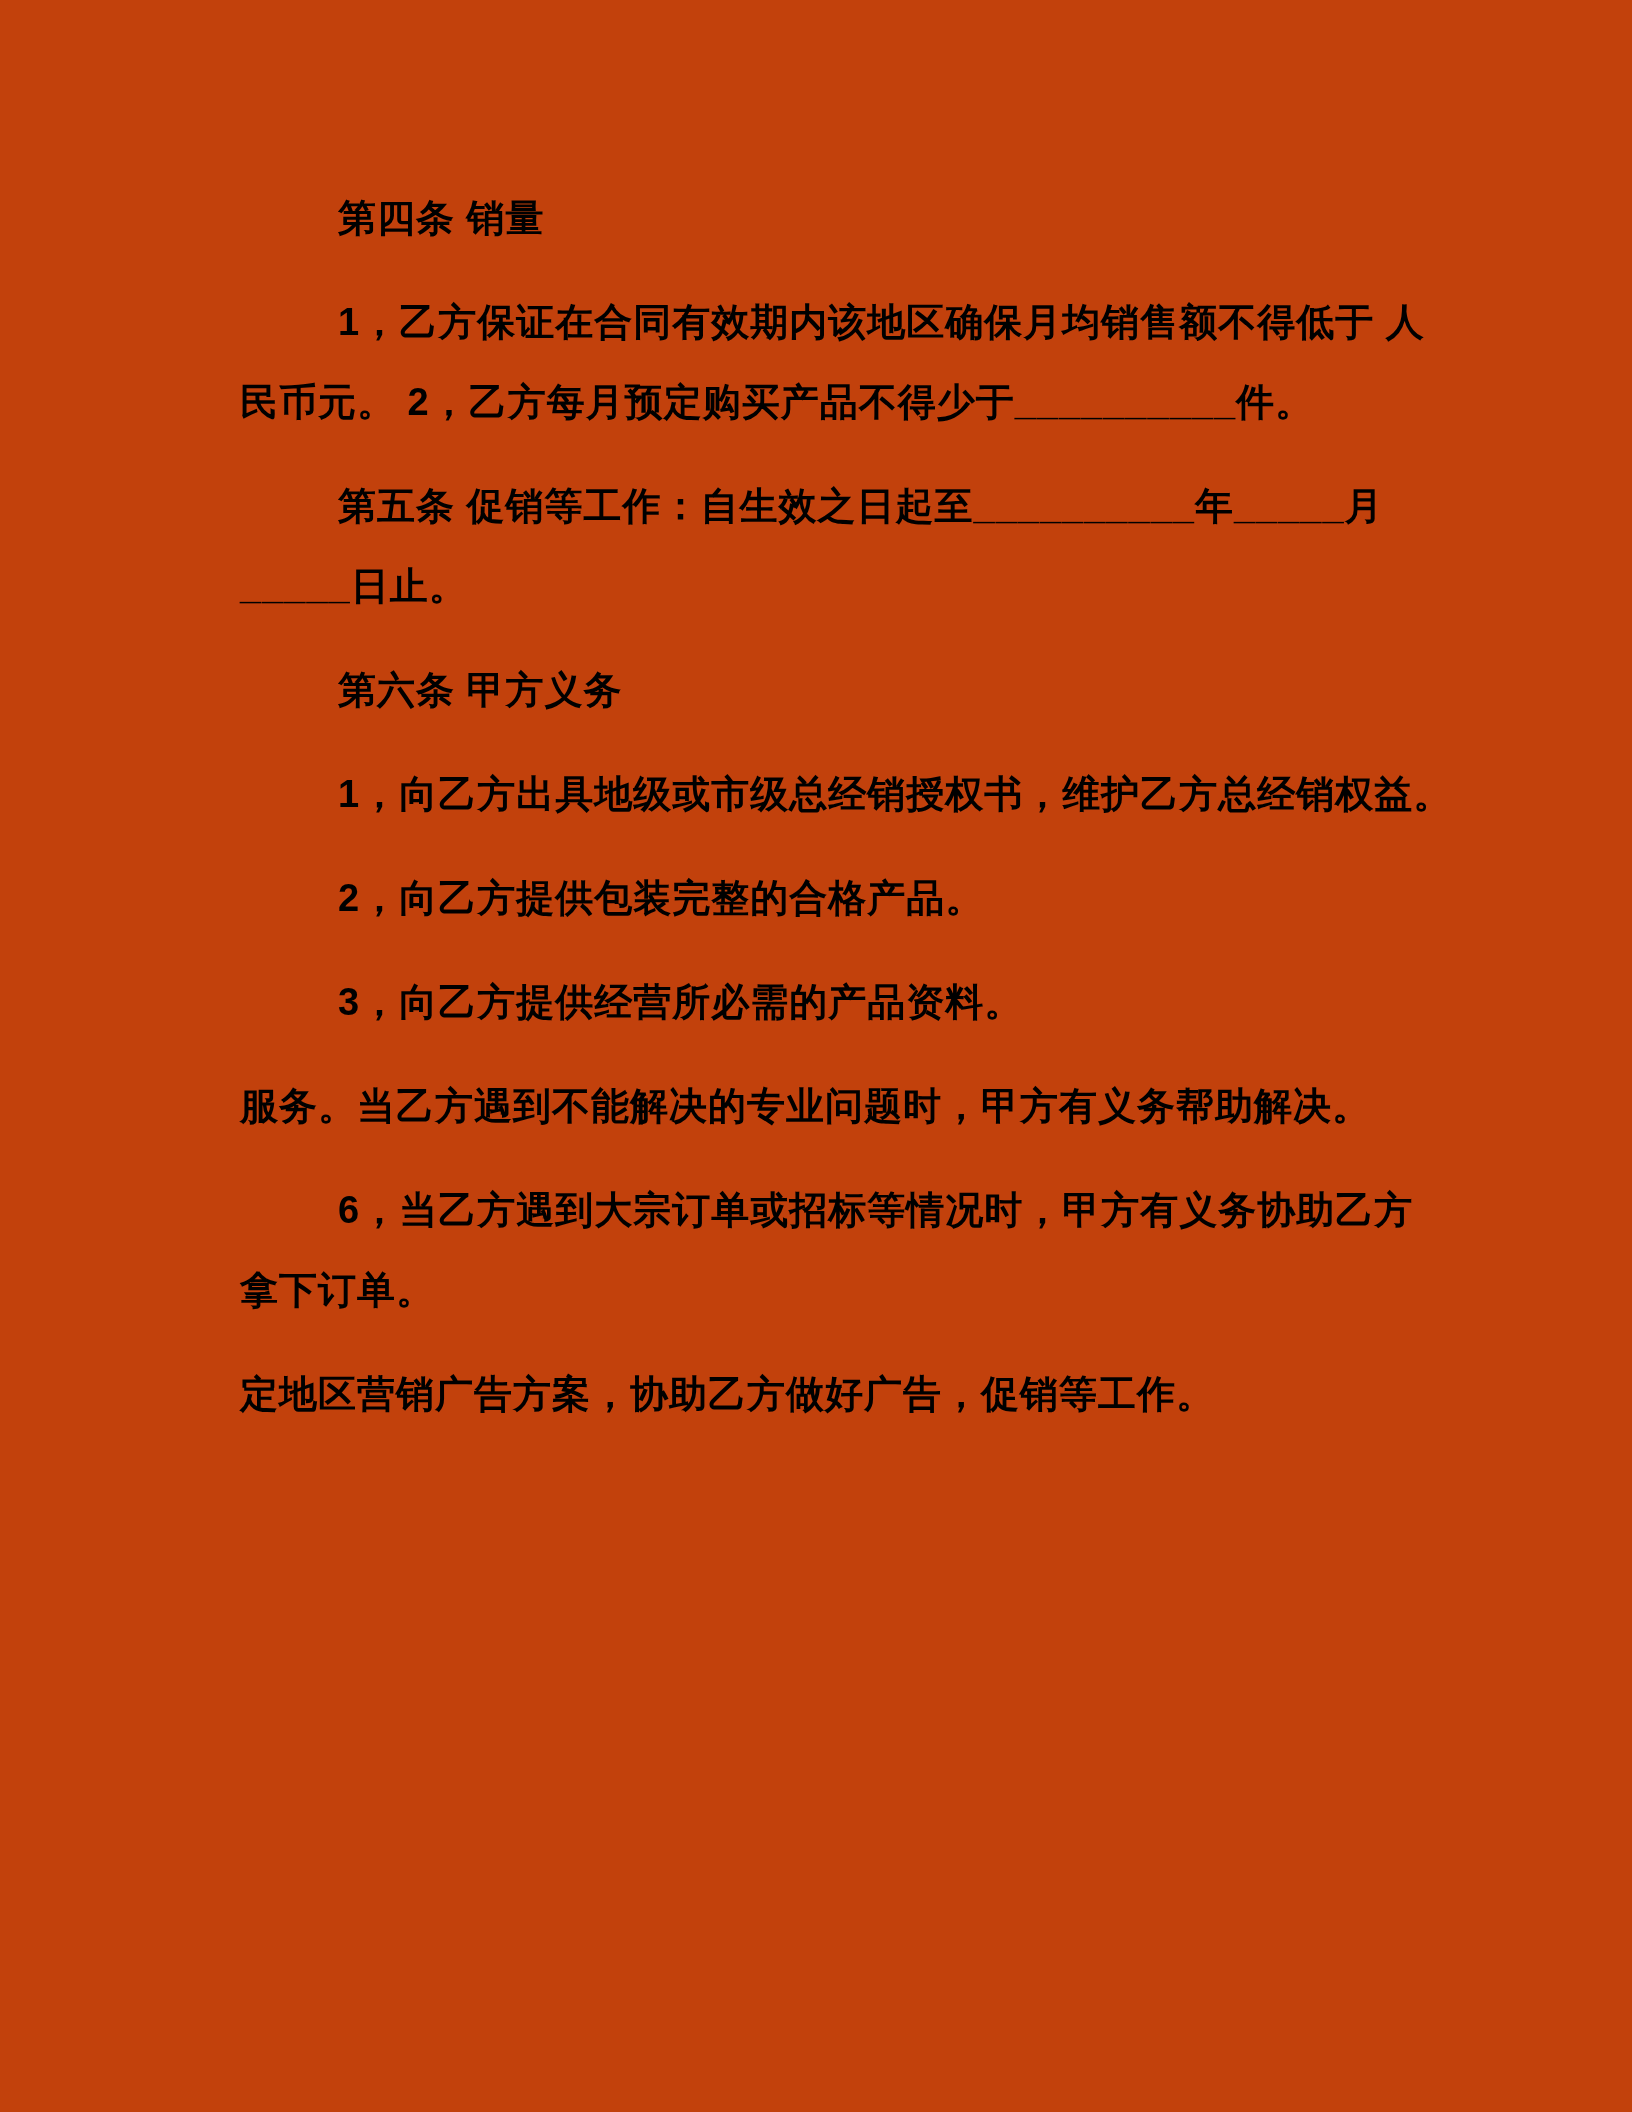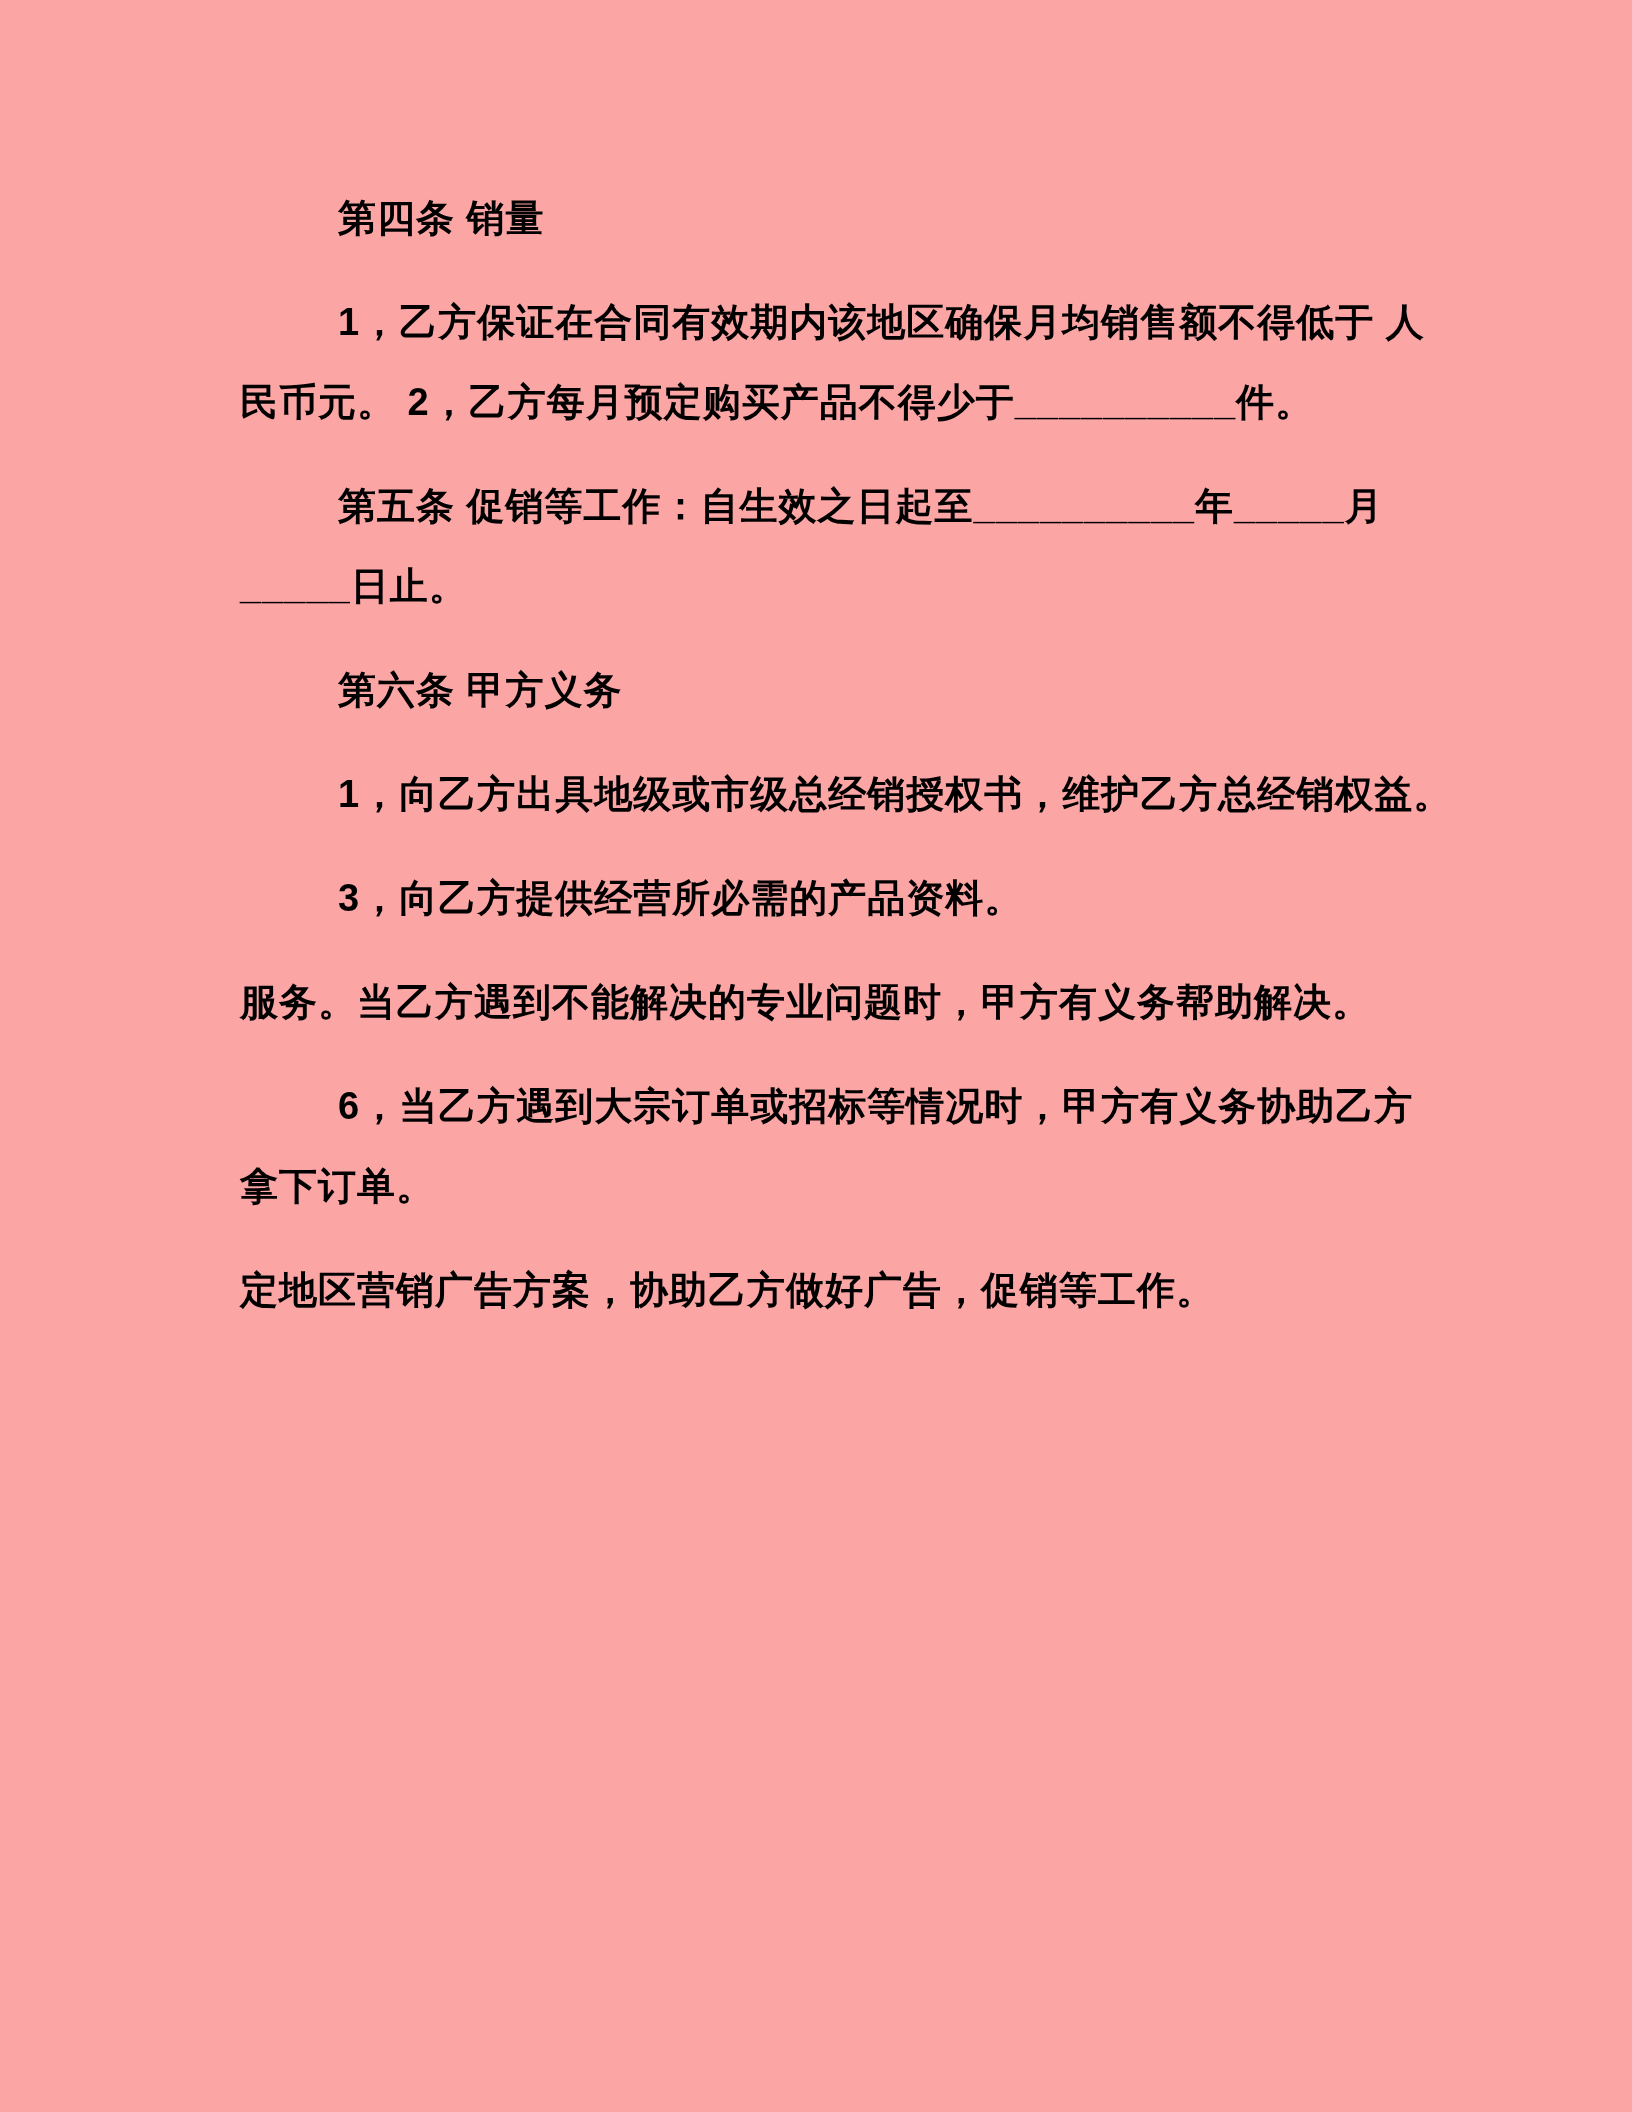--- a/index.html
+++ b/index.html
@@ -4,21 +4,21 @@
 <style>
   html, body {
     margin: 0;
     padding: 0;
     background: #ffffff;
   }
   .page {
     position: relative;
     width: 1632px;
     height: 2112px;
-    background: #fca5a5;
+    background: #c2410c;
     overflow: hidden;
     box-sizing: border-box;
     padding: 178px 210px 0 240px;
     color: #000000;
     font-family: "Liberation Sans", "DejaVu Sans", sans-serif;
     font-weight: 700;
     font-size: 38px;
   }
   .para {
     margin: 0 0 24px 0;
@@ -53,20 +53,23 @@
   </div>
 
   <div class="para">
     <div class="line first">第六条 甲方义务</div>
   </div>
 
   <div class="para">
     <div class="line first">1，向乙方出具地级或市级总经销授权书，维护乙方总经销权益。</div>
   </div>
 
+  <div class="para">
+    <div class="line first">2，向乙方提供包装完整的合格产品。</div>
+  </div>
 
   <div class="para">
     <div class="line first">3，向乙方提供经营所必需的产品资料。</div>
   </div>
 
   <div class="para">
     <div class="line">服务。当乙方遇到不能解决的专业问题时，甲方有义务帮助解决。</div>
   </div>
 
   <div class="para">

